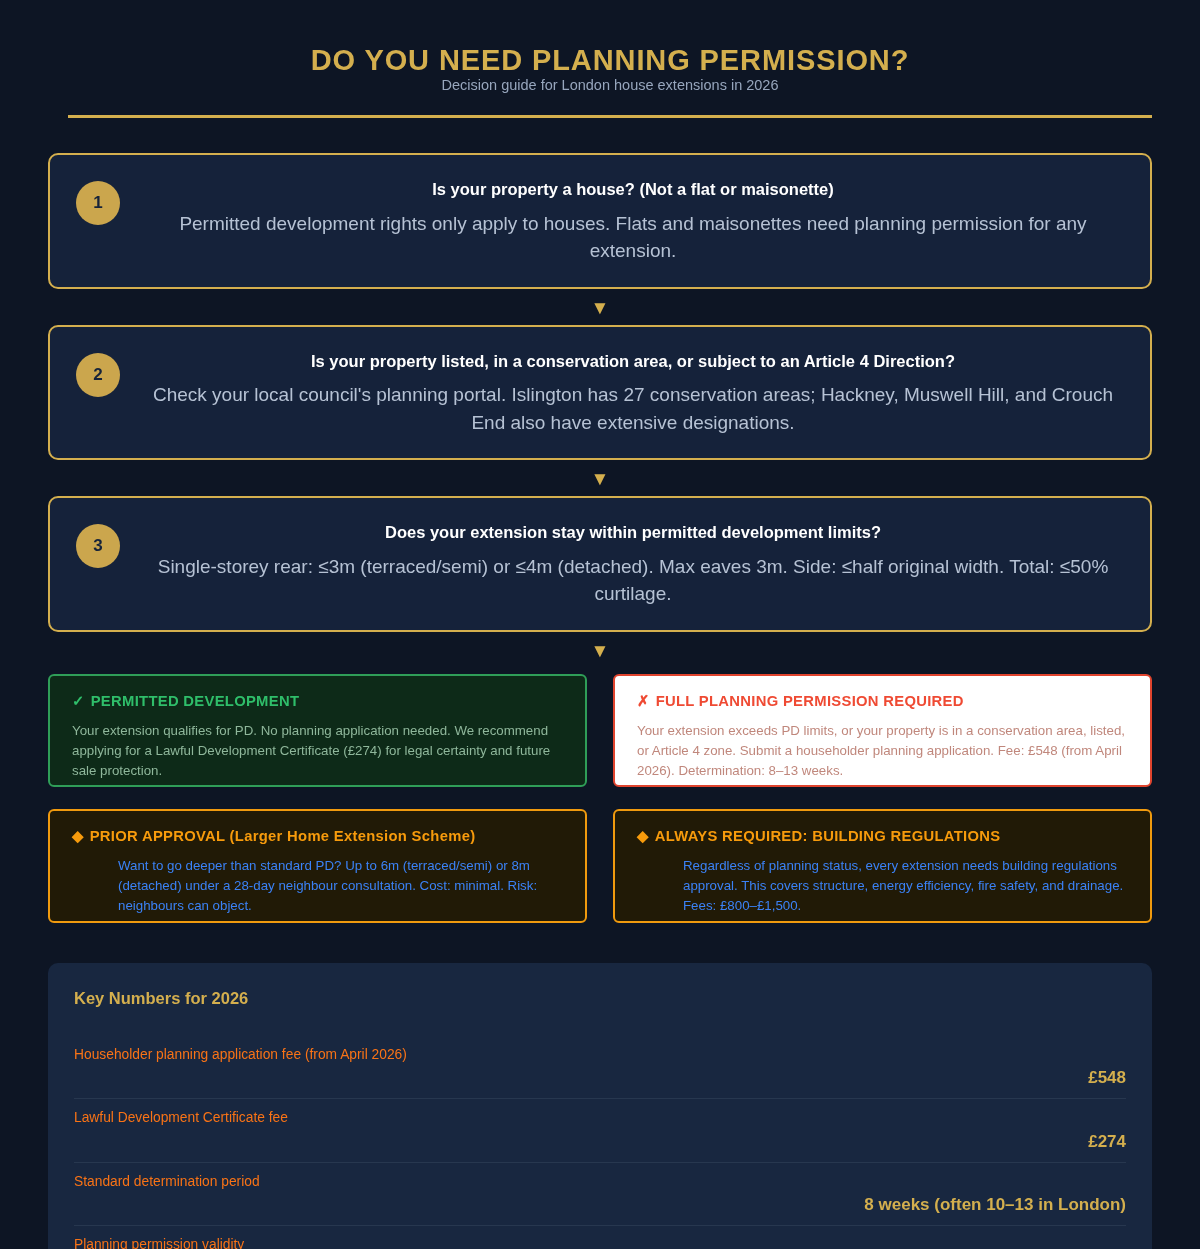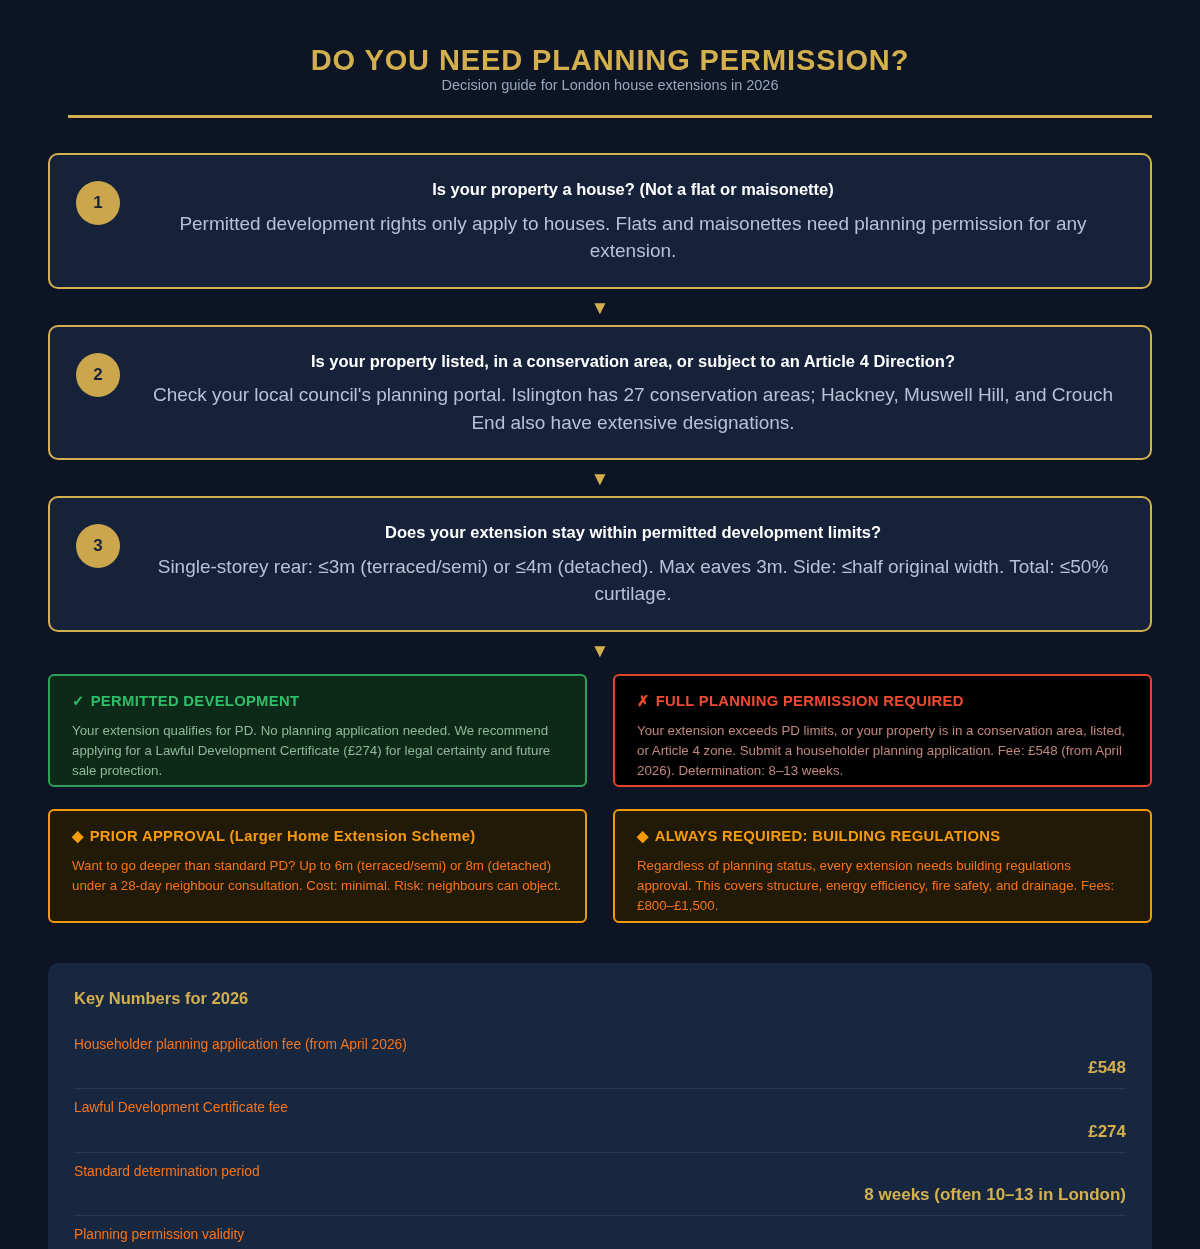--- a/index.html
+++ b/index.html
@@ -120,40 +120,40 @@
   .outcome-title .glyph { margin-right: 6px; font-weight: bold; }
   .outcome-desc {
     font-size: 13.3px;
     line-height: 1.52;
   }
 
   .outcome.green { background: #0d2a18; border-color: #2f9e58; }
   .outcome.green .outcome-title { color: #2fbe6a; }
   .outcome.green .outcome-desc { color: #8fb79b; }
 
-  .outcome.red { background: #000000; border-color: #e0442e; }
+  .outcome.red { background: #ffffff; border-color: #e0442e; }
   .outcome.red .outcome-title { color: #ef4a33; }
   .outcome.red .outcome-desc { color: #c0877c; }
 
   .outcome.amber { background: #211a06; border-color: #f09a0e; }
   .outcome.amber .outcome-title { color: #f79b0c; }
-  .outcome.amber .outcome-desc { color: #f97316; }
+  .outcome.amber .outcome-desc { color: #3b82f6; margin-left: 46px; }
 
   
   .keynums {
     margin: 40px 48px 0 48px;
     background: #182740;
     border-radius: 10px;
     padding: 26px 26px 22px 26px;
   }
   .keynums-title {
     font-size: 16.5px;
     font-weight: bold;
     color: #d4af4e;
-    margin-bottom: 18px;
+    margin-bottom: 28px;
   }
   .kn-row {
     border-bottom: 1px solid #253category;
     border-bottom: 1px solid #27374f;
     padding: 10px 0 8px 0;
   }
   .kn-row:last-child { border-bottom: 1px solid #27374f; }
   .kn-label {
     font-size: 13.8px;
     color: #f97316;

